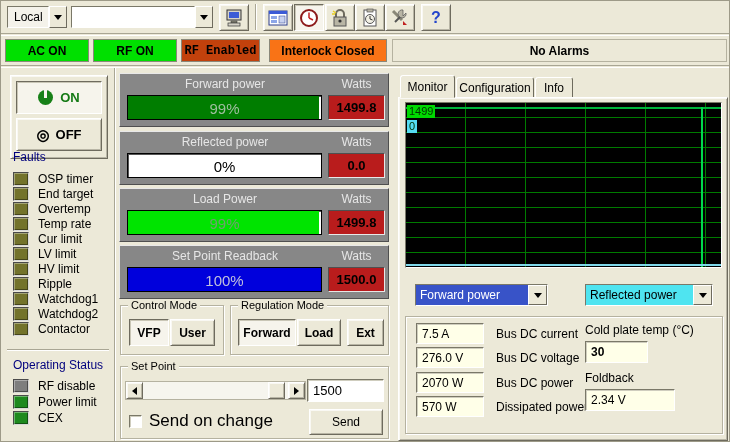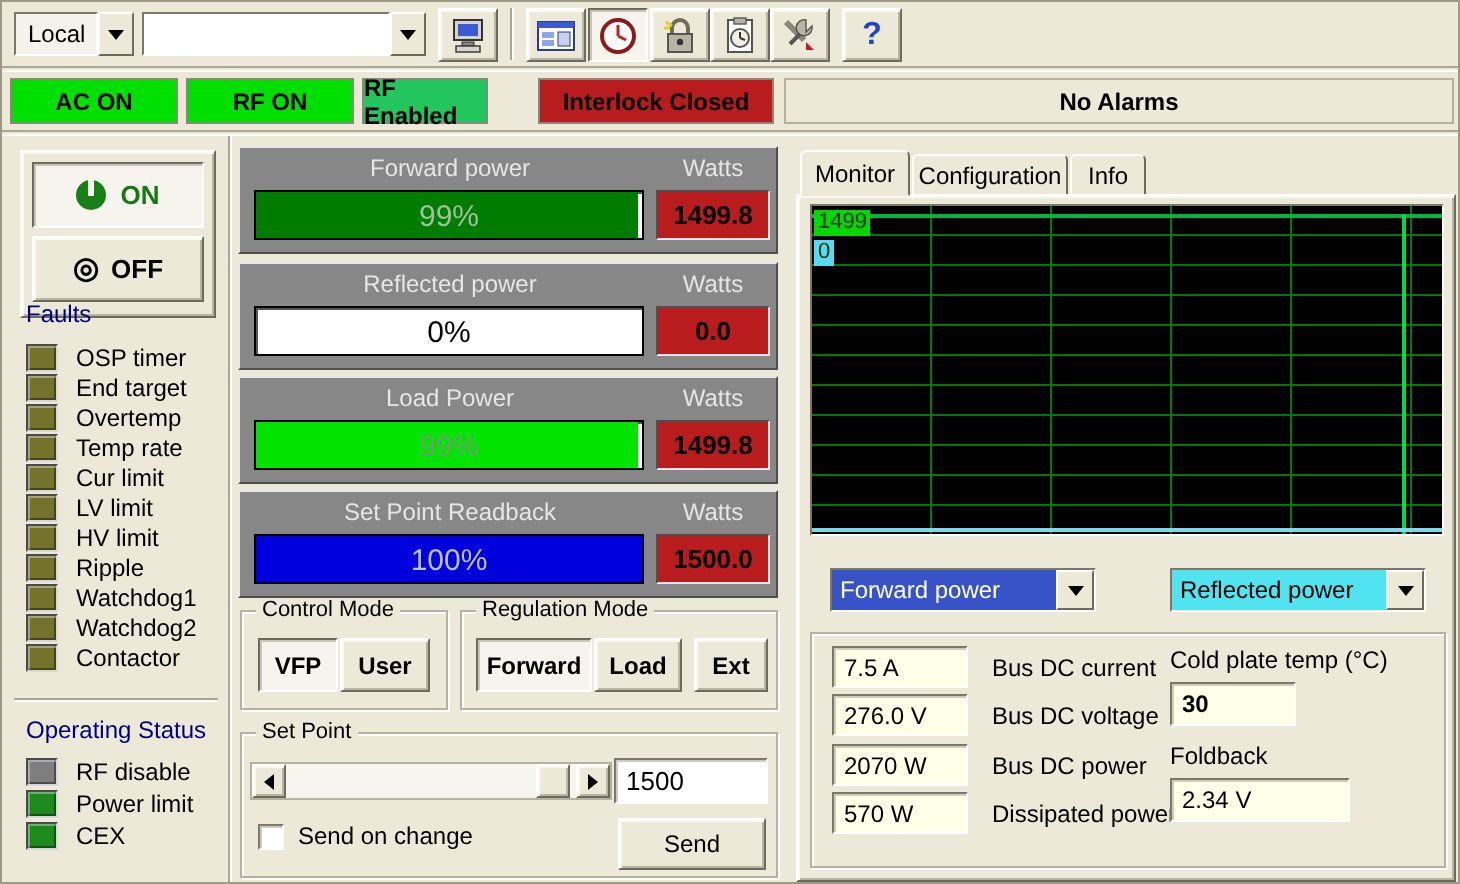--- a/index.html
+++ b/index.html
@@ -186,24 +186,24 @@
     </div>
   </div>
   <div id="toolbar-rule"></div>
 
   <div class="stat" style="left: 4px; width: 84px; background: rgb(0, 224, 0);">
       <span>AC ON</span>
     </div>
   <div class="stat" style="left: 92px; width: 84px; background: rgb(0, 224, 0);">
       <span>RF ON</span>
     </div>
-  <div class="stat" style="left: 180px; width: 63px; background: #22c55e;">
+  <div class="stat" style="left: 180px; width: 79px; background: #c2410c; font-family: Liberation Mono, monospace;">
       <span>RF Enabled</span>
     </div>
-  <div class="stat" style="left: 268px; width: 118px; background: #b91c1c;">
+  <div class="stat" style="left: 268px; width: 118px; background: #f97316;">
       <span>Interlock Closed</span>
     </div>
   <div class="stat" style="left: 391px; width: 335px; border-color: rgb(181, 178, 160); background: rgb(236, 233, 216);">
       <span>No Alarms</span>
     </div>
   <div id="status-rule"></div>
 
   <div id="left-divider"></div>
 
   <div class="abs raised" id="onoff-panel"></div>
@@ -345,21 +345,21 @@
           <span class="tri-lf"></span>
         </div>
       <div class="sb-thumb raised" style="left:142px;"></div>
       <div class="sb-btn raised ctr" style="right:0;">
           <span class="tri-rt"></span>
         </div>
     </div>
     <input id="setpoint-input" value="1500" style="">
     <div class="abs" style="left:8px; top:44px; display:flex; align-items:center; gap:7px;">
       <span class="checkbox"></span>
-      <span style="font-size:12px;">Send on change</span>
+      <span style="font-size:17px;">Send on change</span>
     </div>
     <div class="abs raised ctr" style="left:188px; top:42px; width:74px; height:26px; font-size:12px;">
       <span>Send</span>
     </div>
   </div>
 
   <div class="tab" style="left:399px; top:74px; width:55px; height:23px; z-index:2;">
       <span>Monitor</span>
     </div>
   <div class="tab" style="left:455px; top:76px; width:78px; height:21px;">

